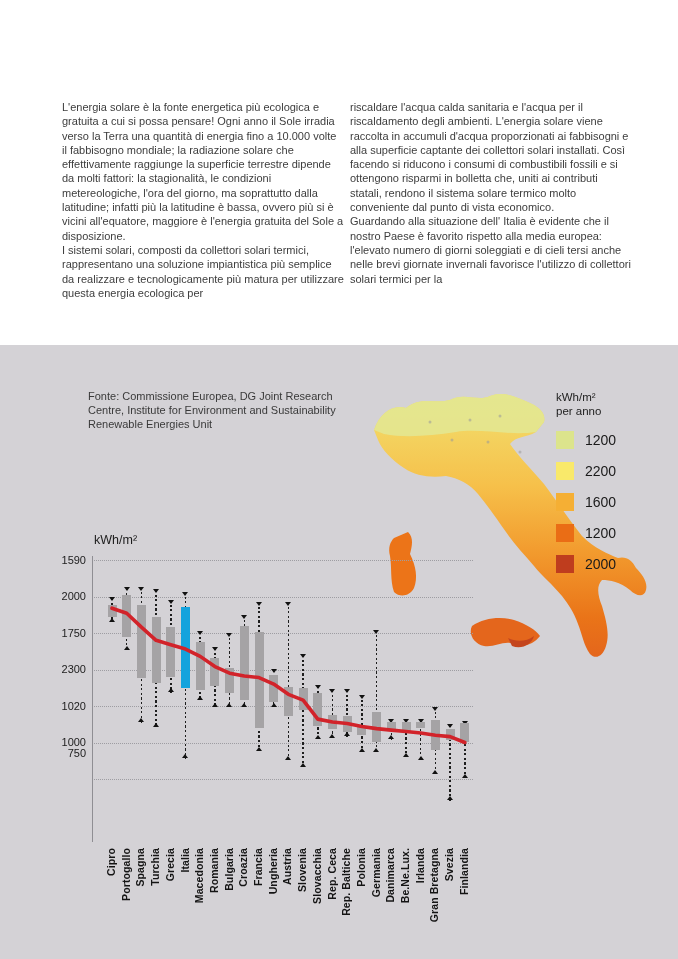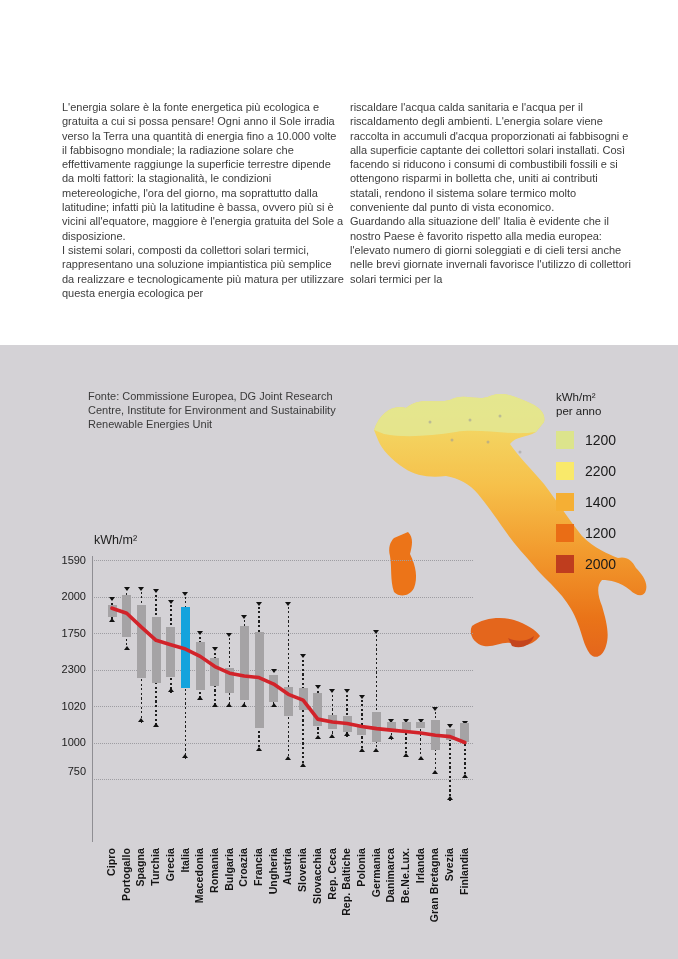--- a/index.html
+++ b/index.html
@@ -108,21 +108,21 @@
         <div class="legend-item">
           <div class="legend-swatch" style="background: rgb(220, 228, 140);"></div>
           <div class="legend-label">1200</div>
         </div>
         <div class="legend-item">
           <div class="legend-swatch" style="background: rgb(249, 233, 106);"></div>
           <div class="legend-label">2200</div>
         </div>
         <div class="legend-item">
           <div class="legend-swatch" style="background: rgb(245, 175, 52);"></div>
-          <div class="legend-label">1400</div>
+          <div class="legend-label">1600</div>
         </div>
         <div class="legend-item">
           <div class="legend-swatch" style="background: rgb(234, 109, 21);"></div>
           <div class="legend-label">1200</div>
         </div>
         <div class="legend-item">
           <div class="legend-swatch" style="background: rgb(191, 61, 30);"></div>
           <div class="legend-label">2000</div>
         </div>
       </div>
@@ -136,21 +136,21 @@
       <div class="ytick" style="left: 52px; top: 590px;">2000</div>
       <div class="gridline" style="left: 92px; top: 633px; width: 381px;"></div>
       <div class="ytick" style="left: 52px; top: 626.5px;">1750</div>
       <div class="gridline" style="left: 92px; top: 669.5px; width: 381px;"></div>
       <div class="ytick" style="left: 52px; top: 663px;">2300</div>
       <div class="gridline" style="left: 92px; top: 706px; width: 381px;"></div>
       <div class="ytick" style="left: 52px; top: 699.5px;">1020</div>
       <div class="gridline" style="left: 92px; top: 742.5px; width: 381px;"></div>
       <div class="ytick" style="left: 52px; top: 736px;">1000</div>
       <div class="gridline" style="left: 92px; top: 779px; width: 381px;"></div>
-      <div class="ytick" style="left: 52px; top: 765px;">750</div>
+      <div class="ytick" style="left: 52px; top: 747px;">750</div>
       <div class="yaxis-line" style="left: 92px; top: 556px; height: 286px;"></div>
       <div class="whisker" style="left: 111.2px; top: 597.96px; height: 24.09px;"></div>
       <div class="wcap-top" style="left: 108.8px; top: 597.46px;"></div>
       <div class="wcap-bot" style="left: 108.8px; top: 617.55px;"></div>
       <div class="box" style="left: 107.5px; top: 605.26px; height: 11.68px;"></div>
       <div class="xlabel" style="left: 105px; top: 848px;">Cipro</div>
       <div class="whisker" style="left: 125.9px; top: 587.74px; height: 62.78px;"></div>
       <div class="wcap-top" style="left: 123.5px; top: 587.24px;"></div>
       <div class="wcap-bot" style="left: 123.5px; top: 646.02px;"></div>
       <div class="box" style="left: 122.2px; top: 595.04px; height: 42.34px;"></div>

